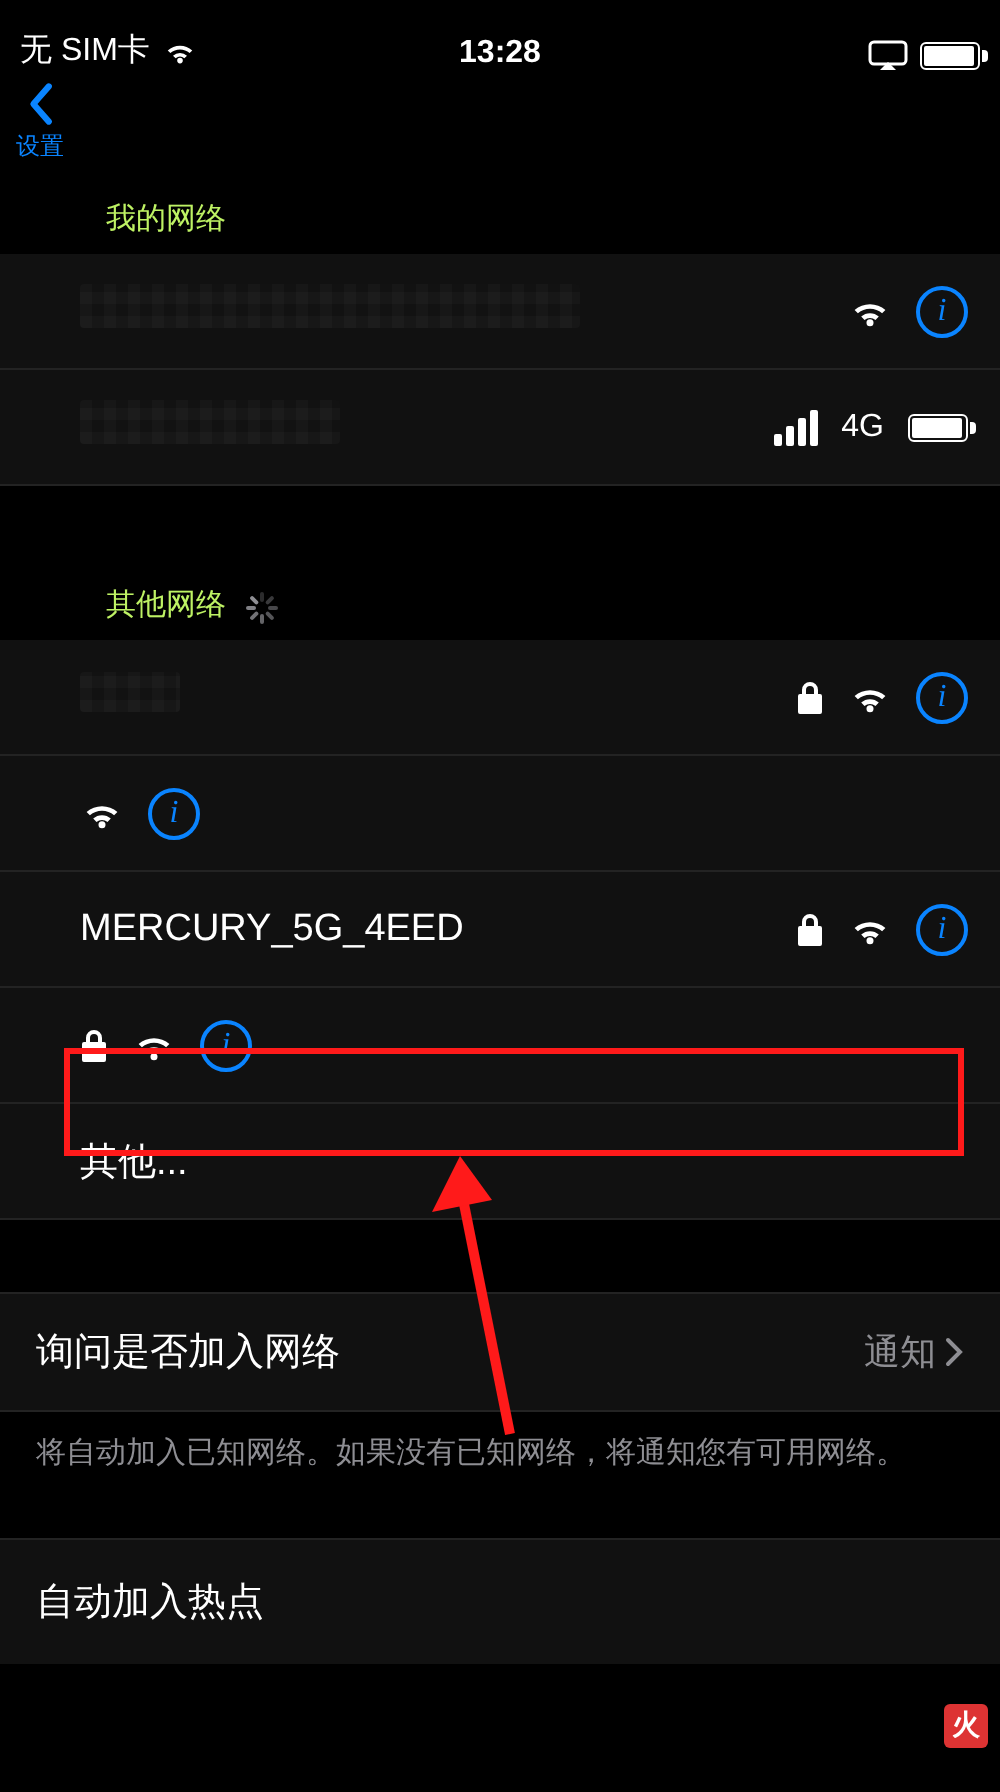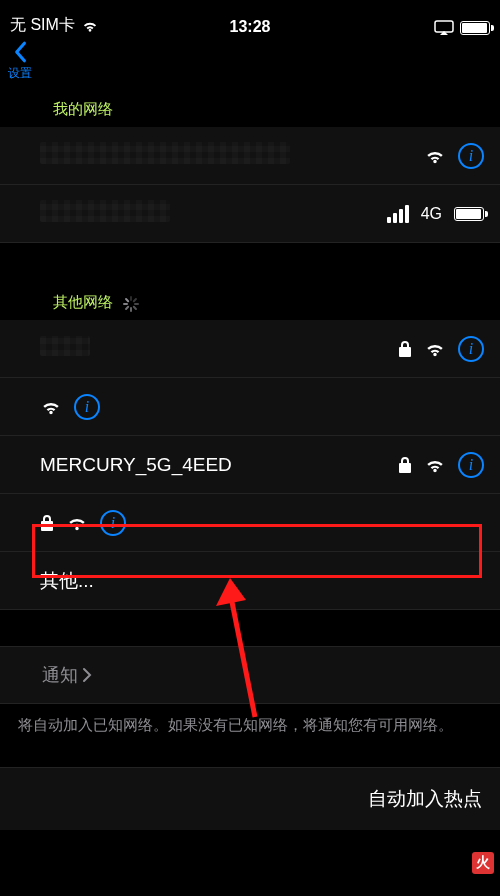--- a/index.html
+++ b/index.html
@@ -106,21 +106,20 @@
     border-bottom:1px solid #232323;
   }
   .ask-label { flex:1; font-size:19px; }
   .ask-value { color:#8e8e93; font-size:18px; display:flex; align-items:center; gap:4px;margin-left:24px;}
   .footer-note { padding: 10px 18px; font-size:15px; color:#8e8e93; line-height:1.5;}
   .auto-join {
     background:#111;
     padding: 18px 18px;
     font-size:19px;
     border-top:1px solid #232323;
-    text-align:right;
   }
   .highlight-box {
     border: 3px solid #ff1a1a;
     position: absolute;
     pointer-events: none;
   }
   .arrow-svg { position:absolute; pointer-events:none; }
   .watermark {
     position:absolute;
     right: 6px;
@@ -270,20 +269,21 @@
   </div>
 </div>
 
 <div class="row">
   <div class="row-label">其他...</div>
 </div>
 
 <div class="gap"></div>
 
 <div class="ask-join">
+  <div class="ask-label">询问是否加入网络</div>
   <div class="ask-value">
     <span>通知</span>
     <svg width="10" height="16" viewBox="0 0 10 16">
         <path fill="none" stroke="#8e8e93" stroke-width="2" stroke-linecap="round" d="M2 2l6 6-6 6"></path>
       </svg>
   </div>
 </div>
 <div class="footer-note">将自动加入已知网络。如果没有已知网络，将通知您有可用网络。</div>
 
 <div style="height:20px"></div>

